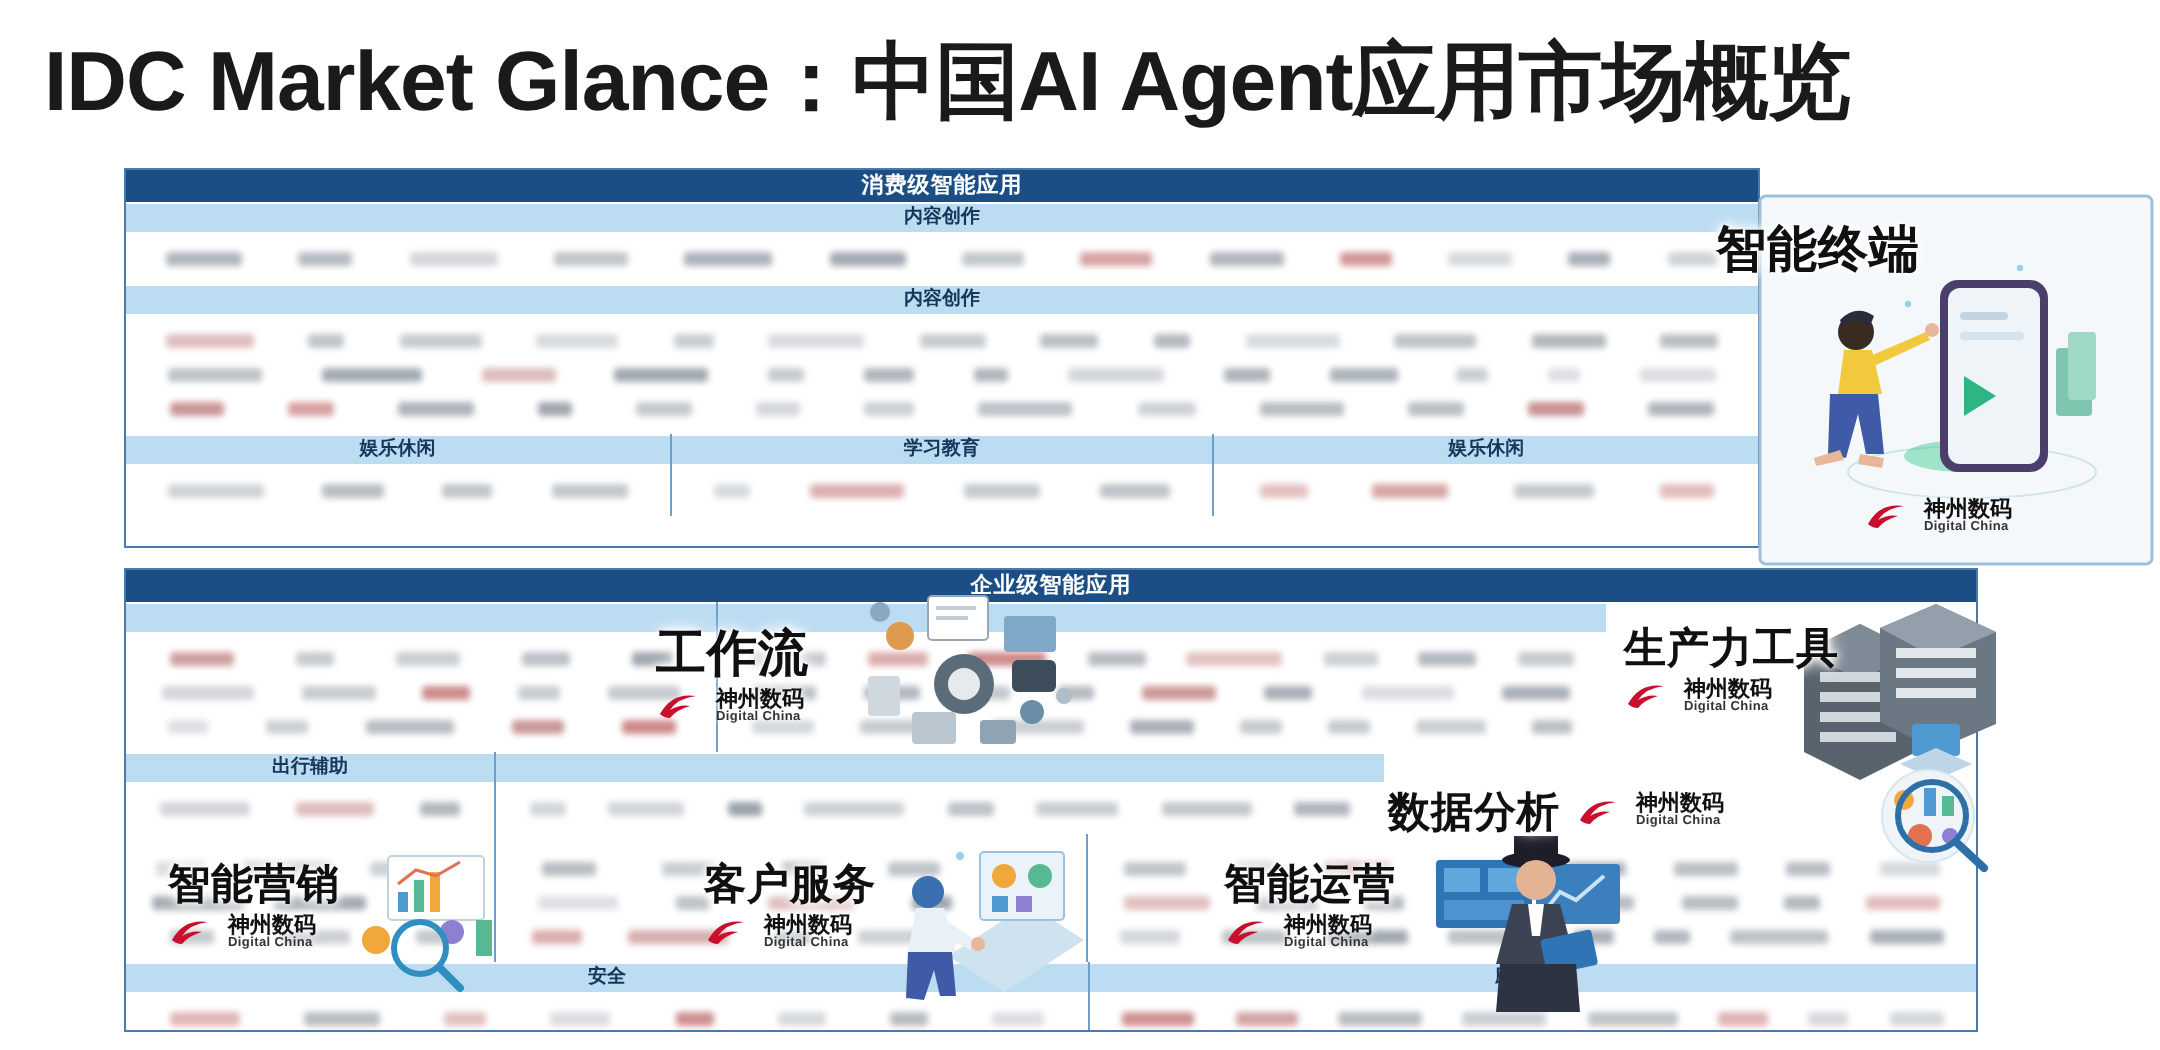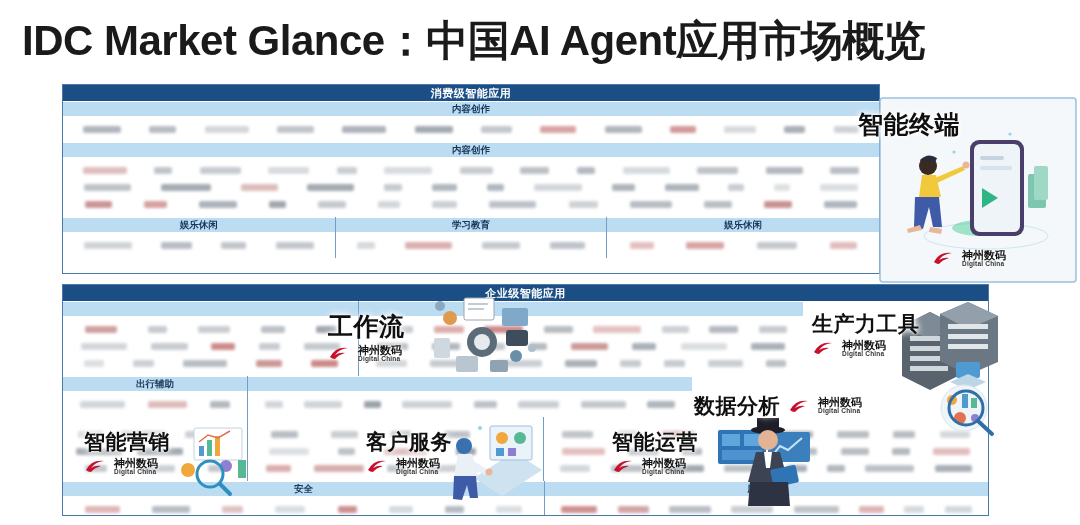--- a/index.html
+++ b/index.html
@@ -623,21 +623,21 @@
     <svg class="dc-mark" viewBox="0 0 26 17">
       <path d="M2 12 q6 -11 18 -9 q-9 1 -13 7 q5 -3 10 -2 q-7 2 -10 6 q-3 0 -5 -2z" fill="#c8102e"></path>
     </svg>
     <div class="dc-words">
       <div class="dc-cn">神州数码</div>
       <div class="dc-en">Digital China</div>
     </div>
   </div>
 </div>
 
-<div class="callout" style="left:366px;top:428px">
+<div class="callout" style="left:352px;top:428px">
   <div class="callout-text">客户服务</div>
   <div class="dc-logo">
     <svg class="dc-mark" viewBox="0 0 26 17">
       <path d="M2 12 q6 -11 18 -9 q-9 1 -13 7 q5 -3 10 -2 q-7 2 -10 6 q-3 0 -5 -2z" fill="#c8102e"></path>
     </svg>
     <div class="dc-words">
       <div class="dc-cn">神州数码</div>
       <div class="dc-en">Digital China</div>
     </div>
   </div>

